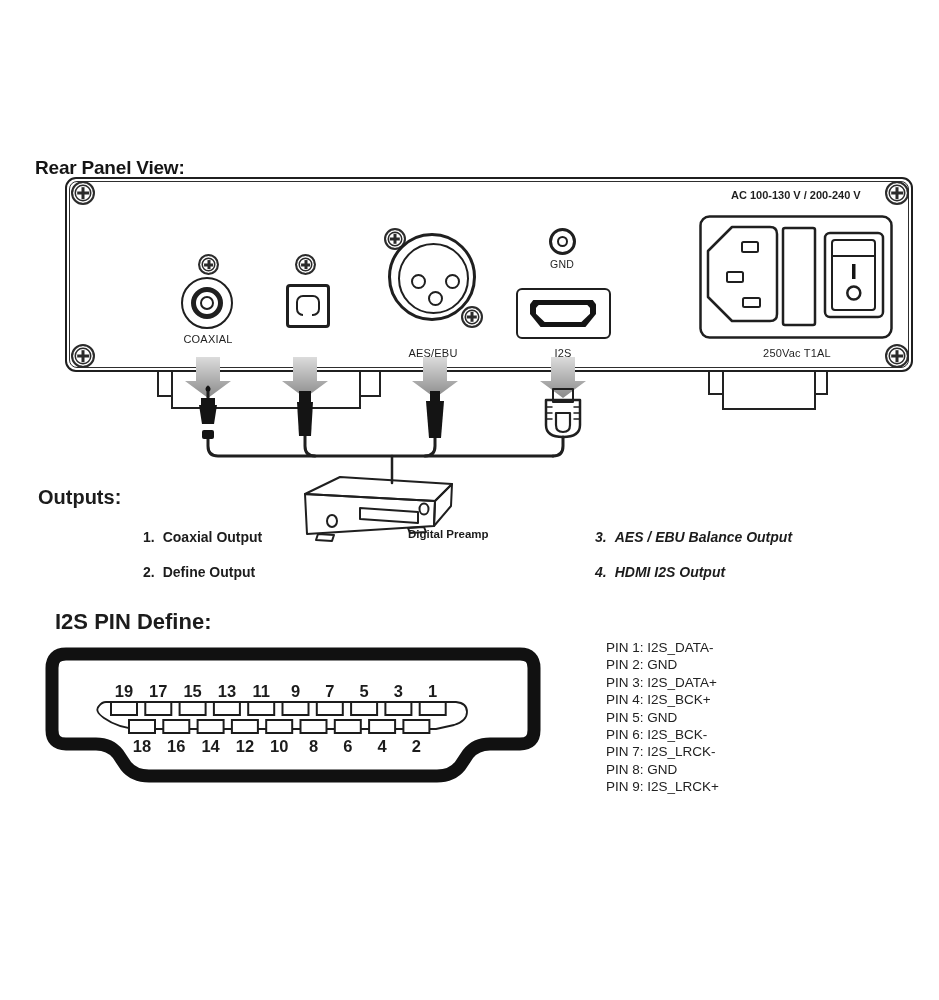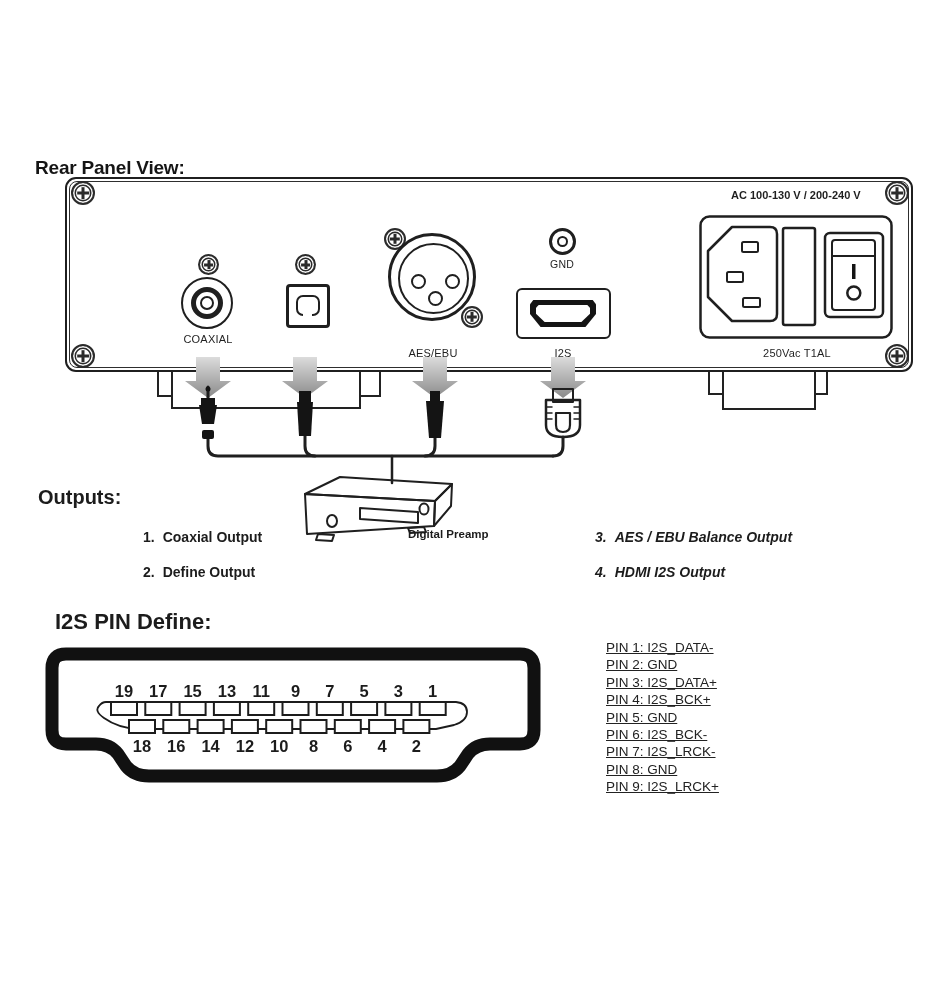--- a/index.html
+++ b/index.html
@@ -20,21 +20,21 @@
   .circ{position:absolute;border-style:solid;border-color:#1f1f1f;border-radius:50%;
         background:#fff;box-sizing:border-box;}
   .rect{position:absolute;border-style:solid;border-color:#1f1f1f;background:#fff;box-sizing:border-box;}
   .plabel{position:absolute;font-size:11px;font-weight:normal;color:#1f1f1f;
           transform:translateX(-50%);white-space:nowrap;letter-spacing:.2px;}
   .hdmi-sil{position:absolute;background:#141414;
      clip-path:polygon(5% 0,95% 0,100% 16%,100% 52%,84% 100%,16% 100%,0 52%,0 16%);}
   .foot{position:absolute;border:2.5px solid #222;border-top:none;background:#fff;box-sizing:border-box;}
   .out-item{font-size:14px;font-weight:bold;color:#1c1c1c;margin-bottom:19px;white-space:nowrap;}
   .out-item .num{margin-right:8px;}
-  .pin-col{position:absolute;font-size:13.5px;line-height:17.4px;color:#222;white-space:nowrap;text-decoration:underline;}
+  .pin-col{position:absolute;font-size:13.5px;line-height:17.4px;color:#222;white-space:nowrap;}
   .preamp-label{position:absolute;font-size:11.5px;font-weight:bold;color:#1c1c1c;white-space:nowrap;}
   svg{position:absolute;overflow:visible;}
   svg .ln{stroke:#1f1f1f;fill:none;stroke-linejoin:round;stroke-linecap:round;}
   svg .fl{fill:#141414;stroke:none;}
   #top-pins rect,#bottom-pins rect{fill:#fff;stroke:#1c1c1c;stroke-width:2;}
   #top-pins text,#bottom-pins text{font-family:"Liberation Sans",sans-serif;font-weight:bold;
       font-size:16.5px;fill:#1c1c1c;text-anchor:middle;}
 </style>
 </head>
 <body>

